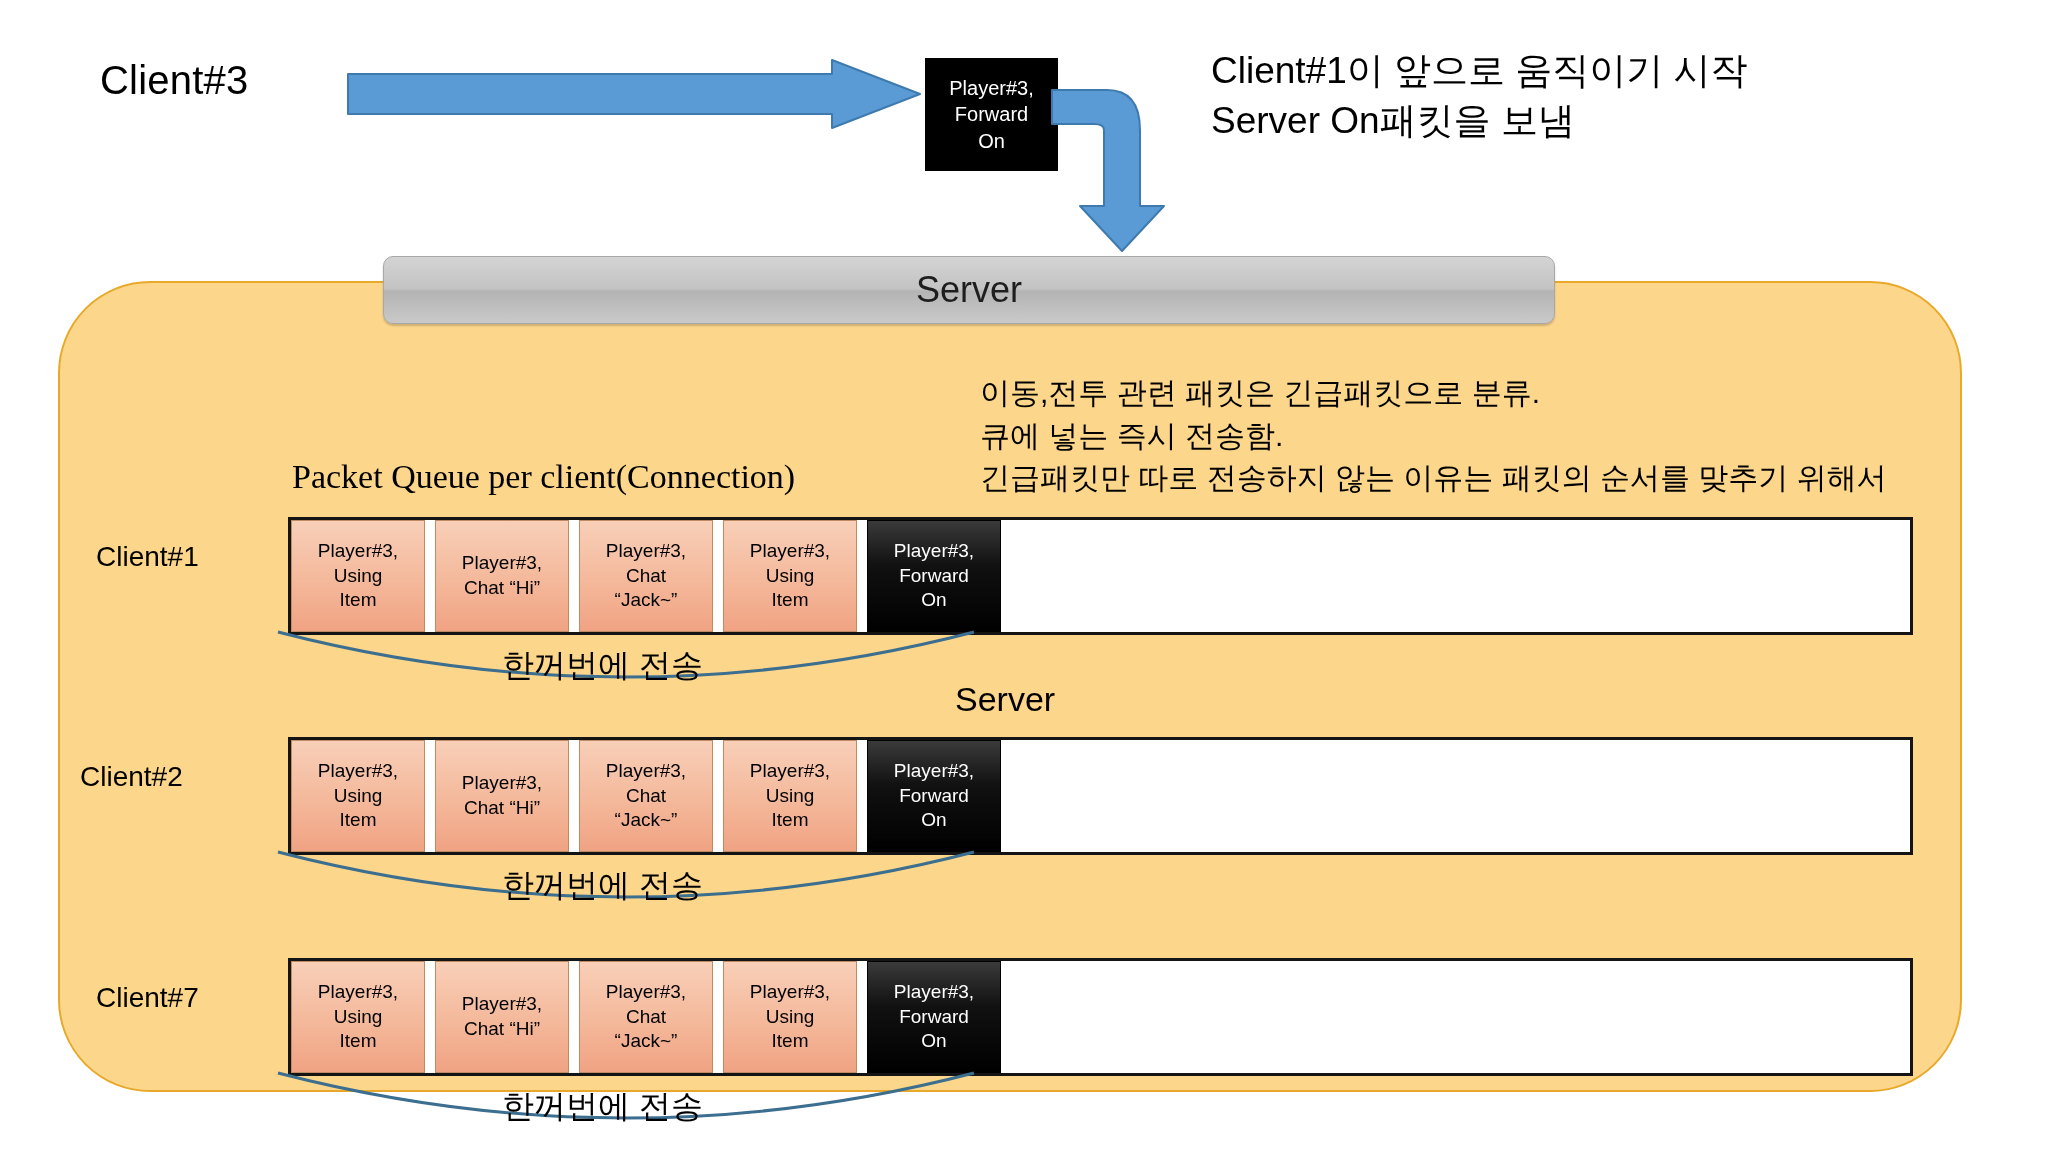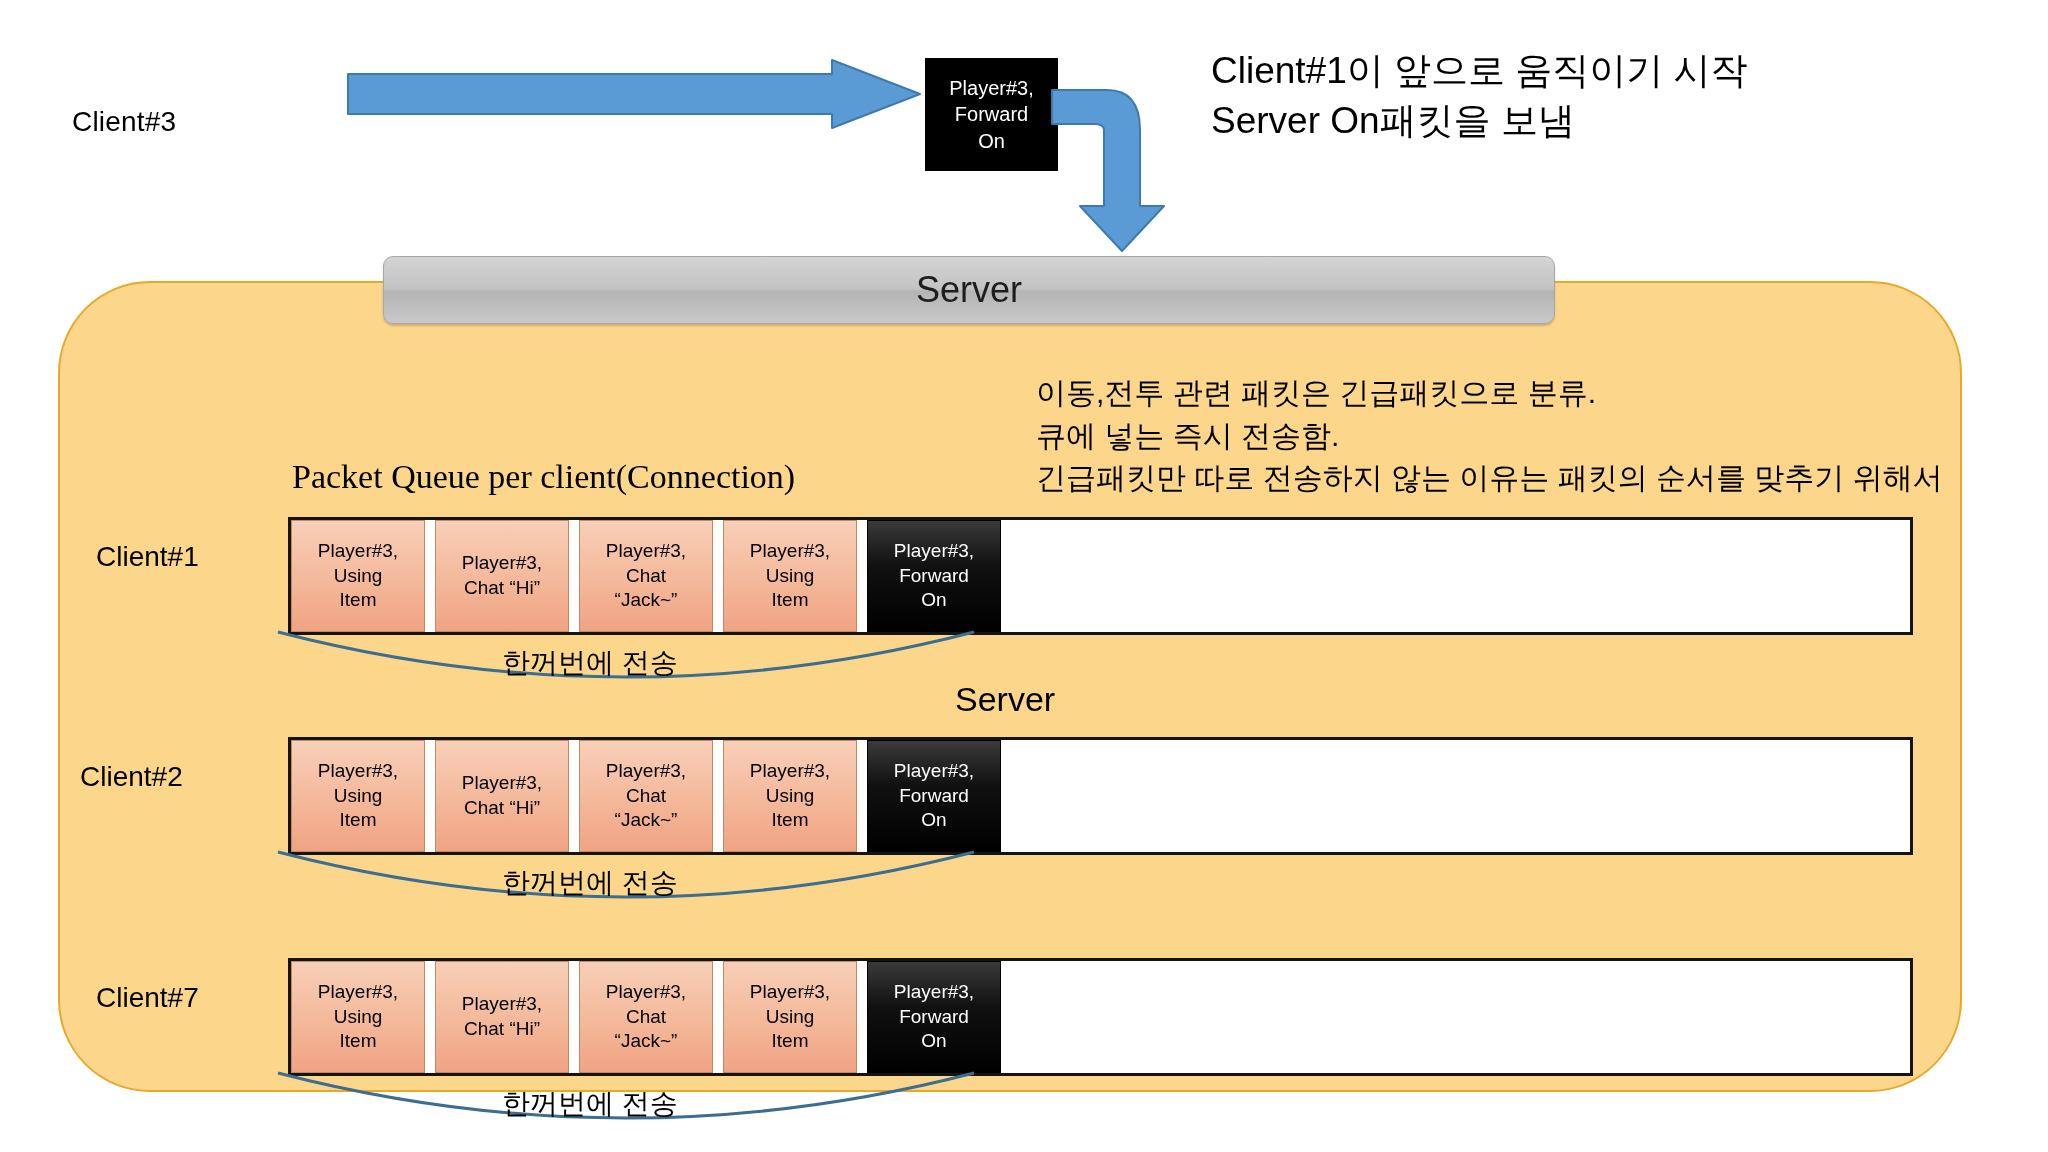--- a/index.html
+++ b/index.html
@@ -13,26 +13,25 @@
     position: relative;
     overflow: hidden;
     font-family: "Liberation Sans", sans-serif;
     color: #000000;
   }
 
   .abs { position: absolute; }
 
   
   #client3-label {
-    left: 72px; top: 58px;
-    font-size: 28px;
+    left: 100px; top: 58px;
+    font-size: 40px;
     color: #000;
     letter-spacing: 0.2px;
     white-space: nowrap;
-    margin-top: 48px;
   }
 
   
   #arrow-right { left: 346px; top: 58px; width: 576px; height: 72px; }
 
   
   #top-packet {
     left: 925px; top: 58px;
     width: 133px; height: 113px;
     background: #000000;
@@ -79,21 +78,21 @@
     display: flex;
     align-items: center;
     justify-content: center;
     font-size: 36px;
     color: #1d1d1d;
     box-shadow: 0 2px 2px rgba(0,0,0,.18);
   }
 
   
   #mid-note {
-    left: 1036px; top: 372px;
+    left: 980px; top: 372px;
     font-size: 30px;
     line-height: 1.42;
     white-space: pre;
     color: #000;
   }
 
   #queue-caption {
     left: 292px; top: 458px;
     font-size: 34px;
     color: #000;
@@ -142,21 +141,21 @@
   }
   .pkt.urgent {
     background: linear-gradient(180deg, #3a3a3a 0%, #111111 40%, #000000 100%);
     border: 1px solid #000;
     color: #ffffff;
     margin-right: 0;
   }
 
   
   .send-caption {
-    font-size: 28px;
+    font-size: 32px;
     color: #000;
     white-space: nowrap;
     text-align: center;
   }
 
   svg { display: block; overflow: visible; }
 </style>
 </head>
 <body>
 

